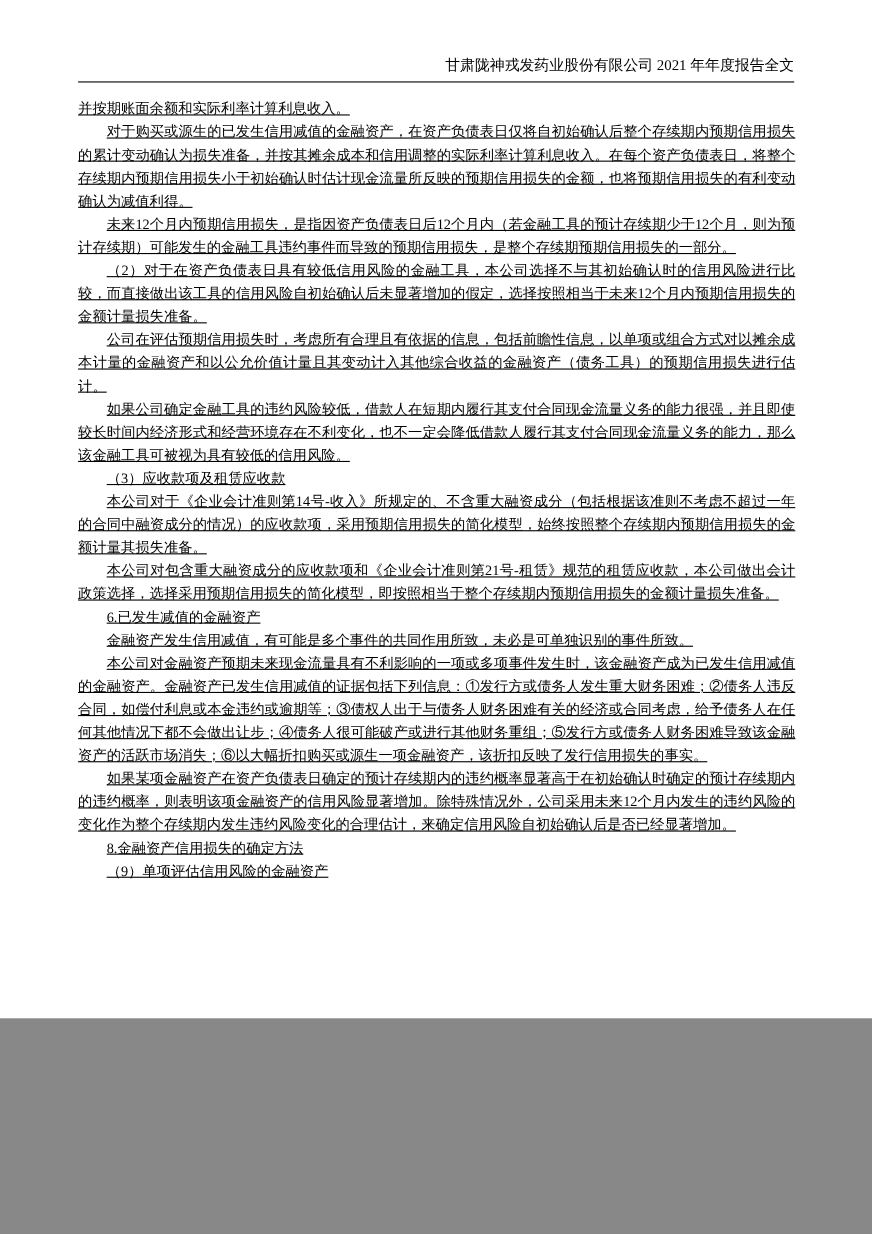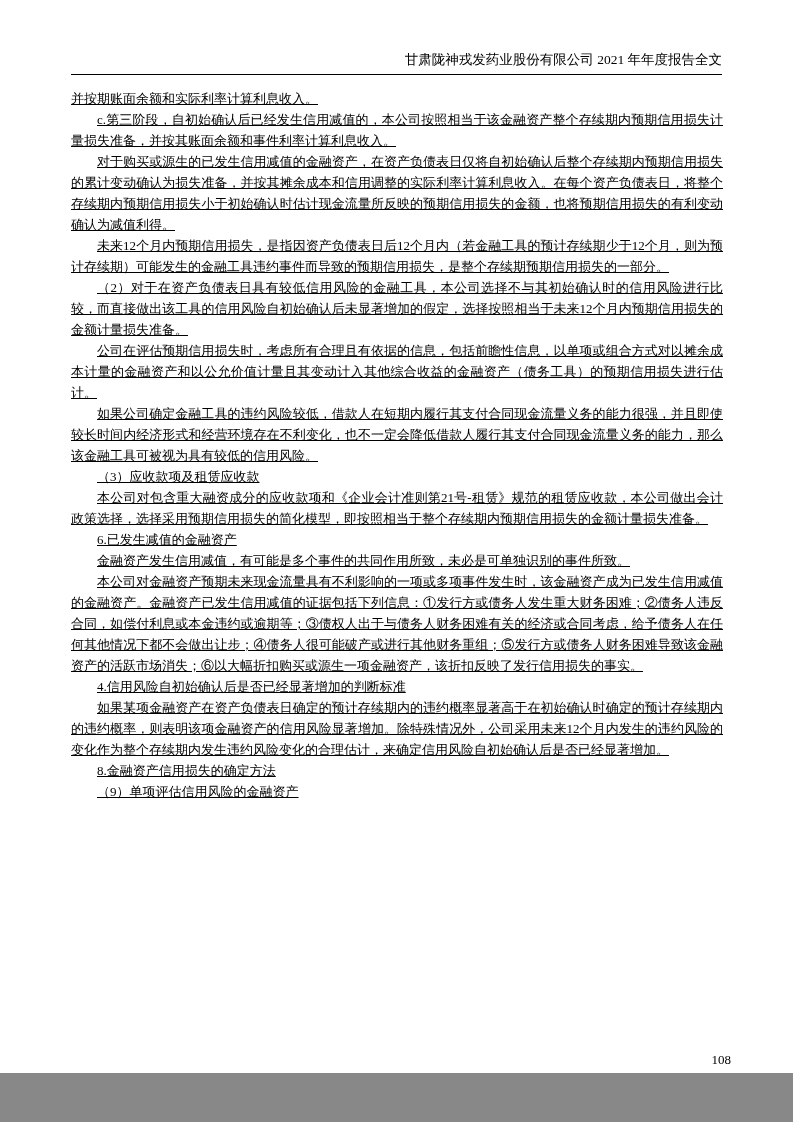--- a/index.html
+++ b/index.html
@@ -1,20 +1,20 @@
 <!DOCTYPE html>
 <html><head>
 <meta charset="utf-8">
 <style>
   * { margin: 0; padding: 0; box-sizing: border-box; }
   html, body { background: #888; }
   .page {
     position: relative;
     width: 793px;
-    height: 1073px;
+    height: 926px;
     margin: 0 auto;
     background: #ffffff;
     font-family: "Liberation Serif", "DejaVu Serif", serif;
     color: #000000;
     overflow: hidden;
   }
   .header {
     position: absolute;
     top: 50px;
     left: 71px;
@@ -53,32 +53,31 @@
 <body>
 
 <div class="page">
 
   <div class="header">
     <span>甘肃陇神戎发药业股份有限公司 2021 年年度报告全文</span>
   </div>
 
   <div class="body-text">
     <p class="noindent">并按期账面余额和实际利率计算利息收入。</p>
-    <p>c.第三阶段，自初始确认后已经发生信用减值的，本公司按照相当于该金融资产整个存续期内预期信用损失计量损失准备，并按其账面余额和事件利率计算利息收入。</p>
     <p>对于购买或源生的已发生信用减值的金融资产，在资产负债表日仅将自初始确认后整个存续期内预期信用损失的累计变动确认为损失准备，并按其摊余成本和信用调整的实际利率计算利息收入。在每个资产负债表日，将整个存续期内预期信用损失小于初始确认时估计现金流量所反映的预期信用损失的金额，也将预期信用损失的有利变动确认为减值利得。</p>
     <p>未来12个月内预期信用损失，是指因资产负债表日后12个月内（若金融工具的预计存续期少于12个月，则为预计存续期）可能发生的金融工具违约事件而导致的预期信用损失，是整个存续期预期信用损失的一部分。</p>
     <p>（2）对于在资产负债表日具有较低信用风险的金融工具，本公司选择不与其初始确认时的信用风险进行比较，而直接做出该工具的信用风险自初始确认后未显著增加的假定，选择按照相当于未来12个月内预期信用损失的金额计量损失准备。</p>
     <p>公司在评估预期信用损失时，考虑所有合理且有依据的信息，包括前瞻性信息，以单项或组合方式对以摊余成本计量的金融资产和以公允价值计量且其变动计入其他综合收益的金融资产（债务工具）的预期信用损失进行估计。</p>
     <p>如果公司确定金融工具的违约风险较低，借款人在短期内履行其支付合同现金流量义务的能力很强，并且即使较长时间内经济形式和经营环境存在不利变化，也不一定会降低借款人履行其支付合同现金流量义务的能力，那么该金融工具可被视为具有较低的信用风险。</p>
     <p>（3）应收款项及租赁应收款</p>
+    <p>本公司对于《企业会计准则第14号-收入》所规定的、不含重大融资成分（包括根据该准则不考虑不超过一年的合同中融资成分的情况）的应收款项，采用预期信用损失的简化模型，始终按照整个存续期内预期信用损失的金额计量其损失准备。</p>
     <p>本公司对包含重大融资成分的应收款项和《企业会计准则第21号-租赁》规范的租赁应收款，本公司做出会计政策选择，选择采用预期信用损失的简化模型，即按照相当于整个存续期内预期信用损失的金额计量损失准备。</p>
     <p>6.已发生减值的金融资产</p>
     <p>金融资产发生信用减值，有可能是多个事件的共同作用所致，未必是可单独识别的事件所致。</p>
     <p>本公司对金融资产预期未来现金流量具有不利影响的一项或多项事件发生时，该金融资产成为已发生信用减值的金融资产。金融资产已发生信用减值的证据包括下列信息：①发行方或债务人发生重大财务困难；②债务人违反合同，如偿付利息或本金违约或逾期等；③债权人出于与债务人财务困难有关的经济或合同考虑，给予债务人在任何其他情况下都不会做出让步；④债务人很可能破产或进行其他财务重组；⑤发行方或债务人财务困难导致该金融资产的活跃市场消失；⑥以大幅折扣购买或源生一项金融资产，该折扣反映了发行信用损失的事实。</p>
-    <p>4.信用风险自初始确认后是否已经显著增加的判断标准</p>
     <p>如果某项金融资产在资产负债表日确定的预计存续期内的违约概率显著高于在初始确认时确定的预计存续期内的违约概率，则表明该项金融资产的信用风险显著增加。除特殊情况外，公司采用未来12个月内发生的违约风险的变化作为整个存续期内发生违约风险变化的合理估计，来确定信用风险自初始确认后是否已经显著增加。</p>
     <p>8.金融资产信用损失的确定方法</p>
     <p>（9）单项评估信用风险的金融资产</p>
   </div>
 
   <div class="page-number">108</div>
 
 </div>
 
 </body></html>

